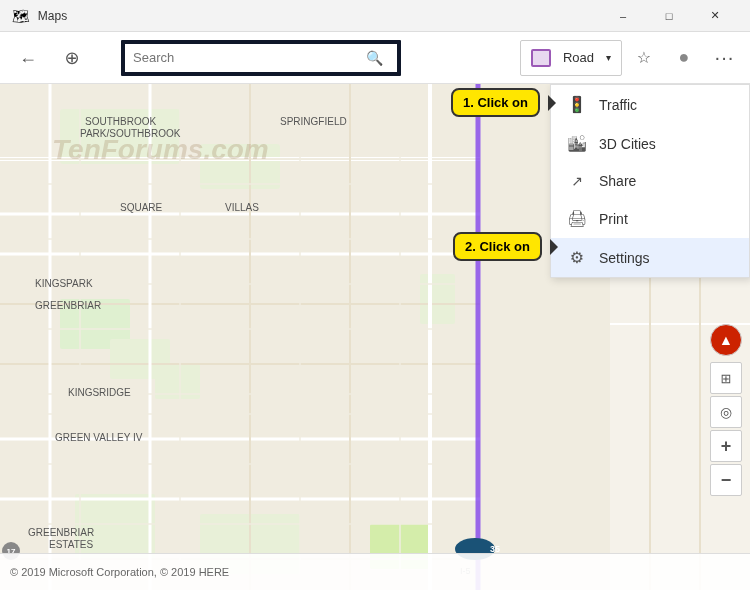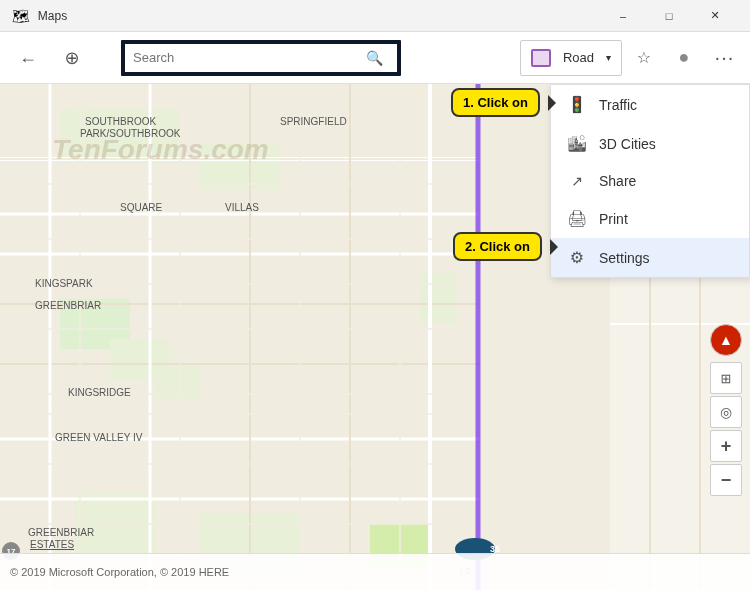--- a/index.html
+++ b/index.html
@@ -362,21 +362,21 @@
     <div class="place-label" style="left:85px; top:32px;">SOUTHBROOK</div>
     <div class="place-label" style="left:80px; top:44px;">PARK/SOUTHBROOK</div>
     <div class="place-label" style="left:280px; top:32px;">SPRINGFIELD</div>
     <div class="place-label" style="left:120px; top:118px;">SQUARE</div>
     <div class="place-label" style="left:225px; top:118px;">VILLAS</div>
     <div class="place-label" style="left:35px; top:182px;margin-top:34px;">GREENBRIAR</div>
     <div class="place-label" style="left:35px; top:194px;">KINGSPARK</div>
     <div class="place-label" style="left:68px; top:303px;">KINGSRIDGE</div>
     <div class="place-label" style="left:55px; top:348px;">GREEN VALLEY IV</div>
     <div class="place-label" style="left:28px; top:443px;">GREENBRIAR</div>
-    <div class="place-label" style="left:30px; top:455px;text-decoration:underline;">ESTATES</div>
+    <div class="place-label" style="left:49px; top:455px;">ESTATES</div>
 
     <div class="road-label" style="left:455px; top:486px; transform:rotate(-90deg); transform-origin: left center;"></div>
 
     <div class="interstate-badge" style="left:455px; bottom:30px;padding-left:40px;">35</div>
 
     <div class="interstate-badge" style="left:2px; bottom:30px; background:#888; width:18px; height:18px; font-size:8px;">17</div>
 
     <div class="dropdown-menu">
       <div class="menu-item">
         <span class="menu-icon">🚦</span>

